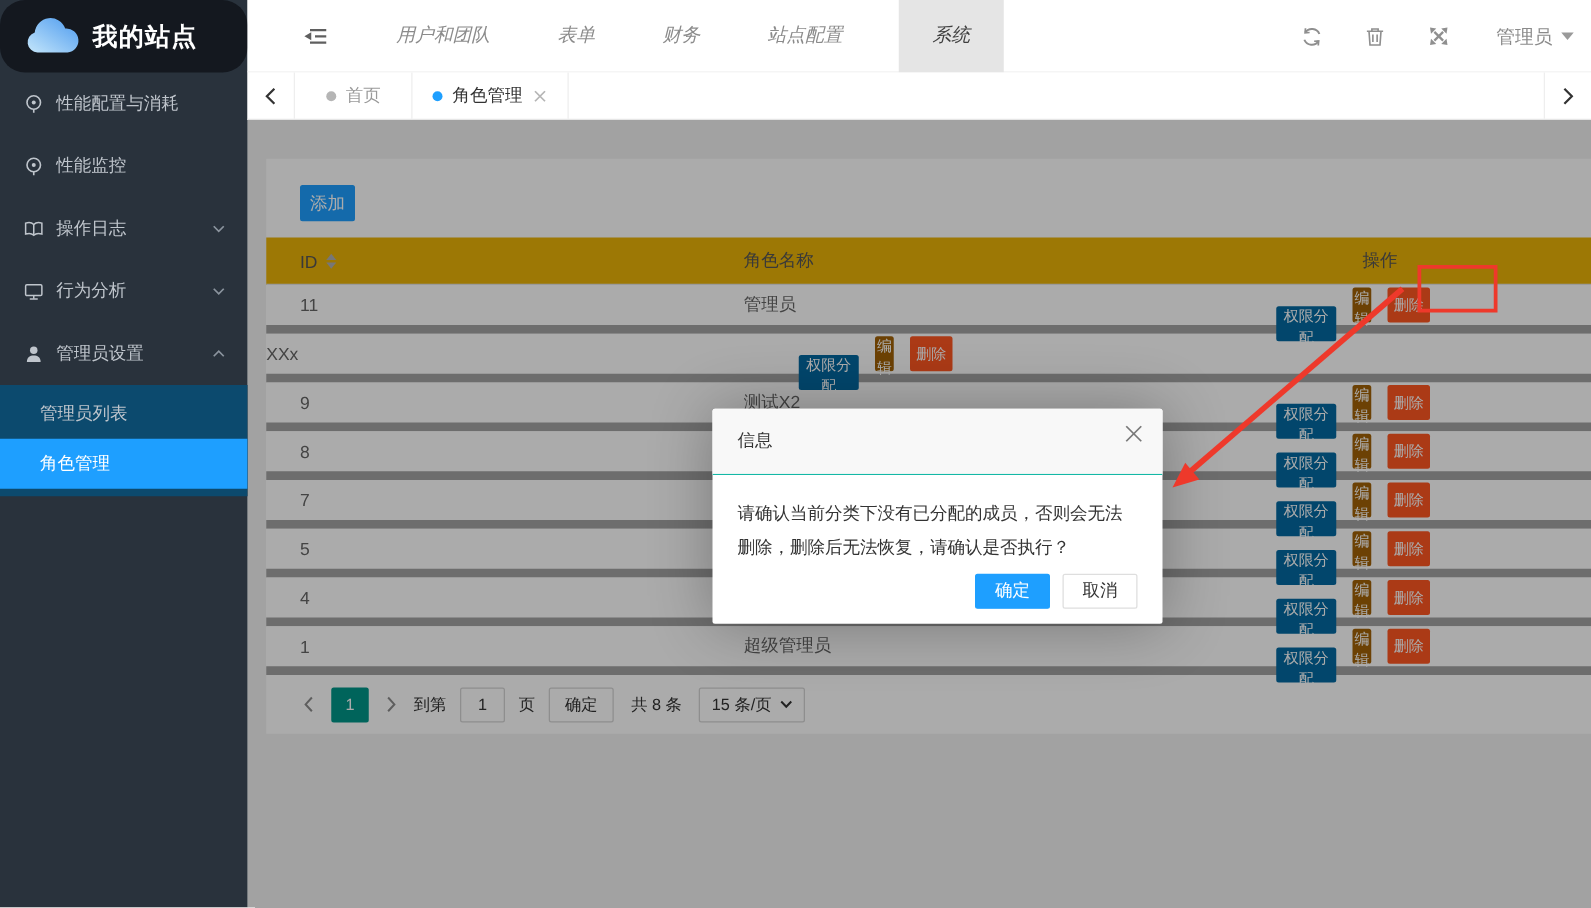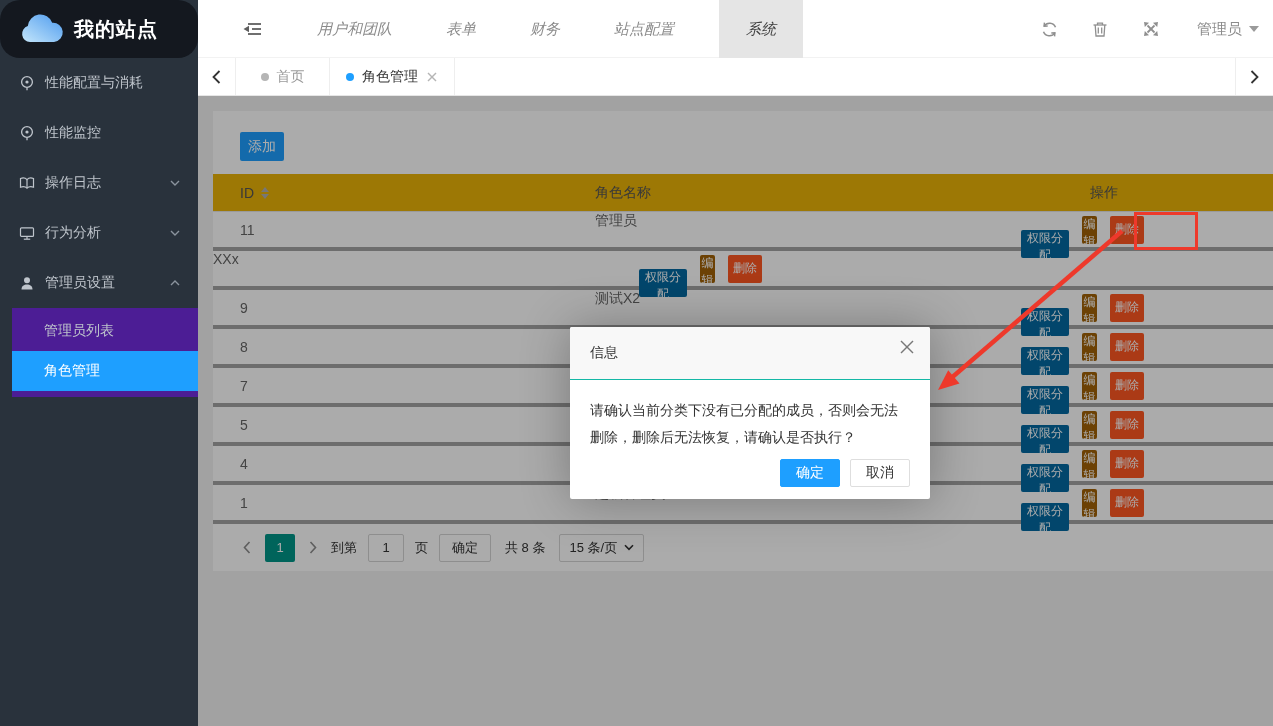--- a/index.html
+++ b/index.html
@@ -8,21 +8,21 @@
   #screen { position:relative; width:1273px; height:726px; overflow:hidden; background:#f2f2f2; }
 
   
   .sidebar { position:absolute; left:0; top:0; width:198px; height:726px; background:#29323c; z-index:5; }
   .logo-bar { height:58px; background:#14181f; display:flex; align-items:center; padding-left:18px;border-radius:20px; }
   .logo-title { color:#fff; font-size:20px; font-weight:bold; margin-left:10px; letter-spacing:1px; }
   .side-item { height:50px; display:flex; align-items:center; padding:0 18px 0 19px; color:#bfc5cc; font-size:14px; cursor:pointer; position:relative; }
   .side-item .s-icon { width:16px; height:16px; display:inline-flex; align-items:center; justify-content:center; }
   .side-item .s-label { margin-left:10px; flex:1; }
   .side-item .chev { width:10px; height:8px; }
-  .submenu { background:#4c1d95; padding:3px 0 6px 0;margin-left:12px; }
+  .submenu { background:#0c4a6e; padding:3px 0 6px 0; }
   .sub-item { height:40px; display:flex; align-items:center; padding-left:32px; color:#bfc5cc; font-size:14px; cursor:pointer; }
   .sub-item.active { background:#1E9FFF; color:#fff; }
 
   
   .topbar { position:absolute; left:198px; top:0; width:1075px; height:58px; background:#fff; border-bottom:1px solid #f2f2f2; z-index:5; }
   .hamburger { position:absolute; left:36px; top:0; height:58px; width:36px; display:flex; align-items:center; justify-content:center; cursor:pointer; }
   .top-menu { position:absolute; left:92px; top:0; height:58px; display:flex; }
   .top-menu-item { height:58px; line-height:58px; padding:0 27px; font-size:15px; color:#8b8b8b; cursor:pointer;font-style:italic; }
   .top-menu-item.active { background:#e5e5e5; color:#3f3f3f;margin-left:18px; }
   .top-right { position:absolute; right:14px; top:0; height:58px; display:flex; align-items:center; gap:33px; }
@@ -41,25 +41,25 @@
   .tab.current { width:125px; }
   .tab-dot { width:8px; height:8px; border-radius:50%; }
   .tab-dot.gray { background:#b5b5b5; }
   .tab-dot.blue { background:#1E9FFF; }
   .tab.home .tab-label { color:#9a9a9a; font-size:14px; }
   .tab.current .tab-label { color:#333; font-size:14px; }
   .tab-close { width:12px; height:12px; display:flex; align-items:center; justify-content:center; }
 
   
   .main { position:absolute; left:198px; top:96px; width:1075px; height:630px; background:#f2f2f2; }
-  .card { position:absolute; left:15px; top:15px; width:1060px; height:460px; background:#fff; z-index:1; }
+  .card { position:absolute; left:15px; top:31px; width:1060px; height:460px; background:#fff; z-index:1; }
   .add-btn { position:absolute; left:27px; top:21px; width:44px; height:29px; background:#1E9FFF; color:#fff; font-size:14px; border:none; border-radius:2px; cursor:pointer; }
   .table { position:absolute; left:0; top:63px; width:100%; font-size:14px; color:#666; }
   .t-head { height:38px; background:#eab308; border-bottom:1px solid #e6e6e6; display:flex; align-items:center; color:#555; }
-  .t-row { height:39px; border-bottom:4px solid #a3a3a3; display:flex; background:#fff; }
+  .t-row { height:39px; border-bottom:7px solid #a3a3a3; display:flex; align-items:center; background:#fff; }
   .col-id { width:382px; padding-left:27px; flex:none; display:flex; align-items:center; }
   .col-name { width:426px; flex:none; }
   .col-ops { width:252px; flex:none; display:flex; align-items:center; gap:13px; }
   .t-head .col-ops { padding-left:69px; }
   .sort-icon { display:inline-flex; flex-direction:column; gap:2px; margin-left:7px; cursor:pointer; }
   .sort-icon .up { width:0; height:0; border-left:4px solid transparent; border-right:4px solid transparent; border-bottom:5px solid #b2b2b2; }
   .sort-icon .down { width:0; height:0; border-left:4px solid transparent; border-right:4px solid transparent; border-top:5px solid #b2b2b2; }
   .op-btn { height:28px; border:none; border-radius:2px; color:#fff; font-size:12px; cursor:pointer; padding:0 6px; }
   .op-btn.assign { background:#0369a1; width:48px;margin-top:29px; }
   .op-btn.edit { background:#a16207; width:15px; padding:0; }

